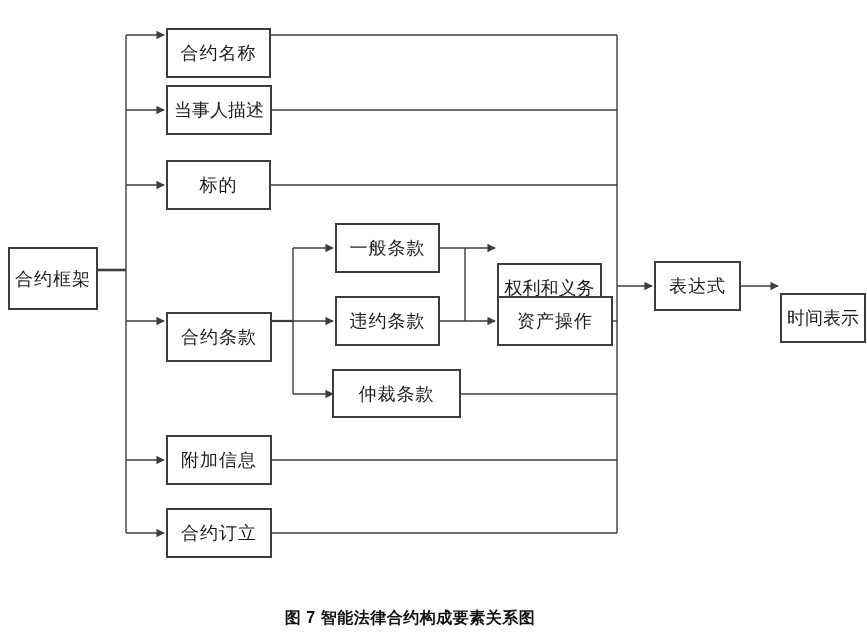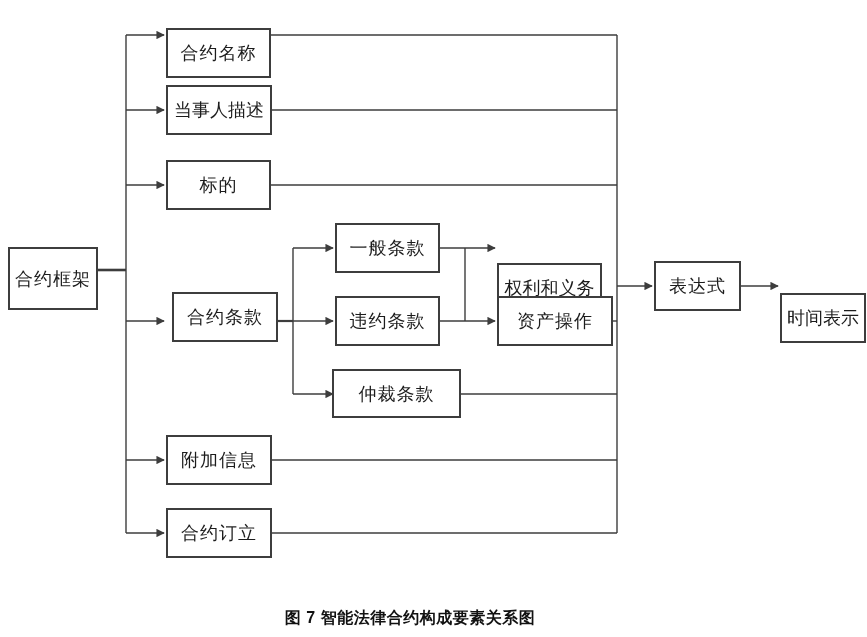--- a/index.html
+++ b/index.html
@@ -92,21 +92,21 @@
   </svg>
 
   <div class="node" style="left:8px; top:247px; width:90px; height:63px;">合约框架</div>
 
   <div class="node" style="left:166px; top:28px; width:105px; height:50px;">合约名称</div>
 
   <div class="node" style="left:166px; top:85px; width:106px; height:50px; letter-spacing:0;">当事人描述</div>
 
   <div class="node" style="left:166px; top:160px; width:105px; height:50px;">标的</div>
 
-  <div class="node" style="left:166px; top:292px; width:106px; height:50px;margin-left:6px;">合约条款</div>
+  <div class="node" style="left:166px; top:312px; width:106px; height:50px;">合约条款</div>
 
   <div class="node" style="left:166px; top:435px; width:106px; height:50px;">附加信息</div>
 
   <div class="node" style="left:166px; top:508px; width:106px; height:50px;">合约订立</div>
 
   <div class="node" style="left:335px; top:223px; width:105px; height:50px;">一般条款</div>
 
   <div class="node" style="left:335px; top:296px; width:105px; height:50px;">违约条款</div>
 
   <div class="node" style="left:332px; top:369px; width:129px; height:49px;">仲裁条款</div>

